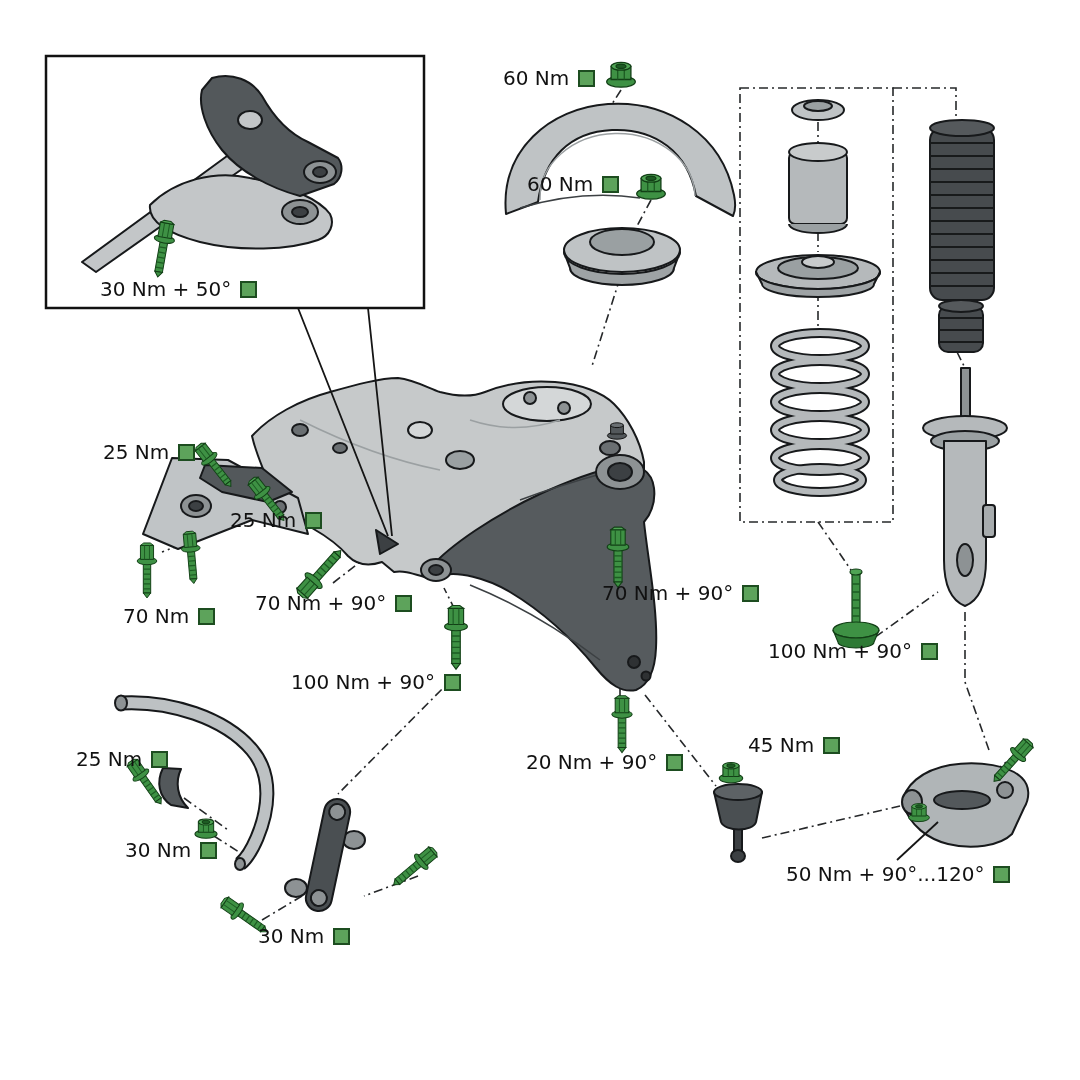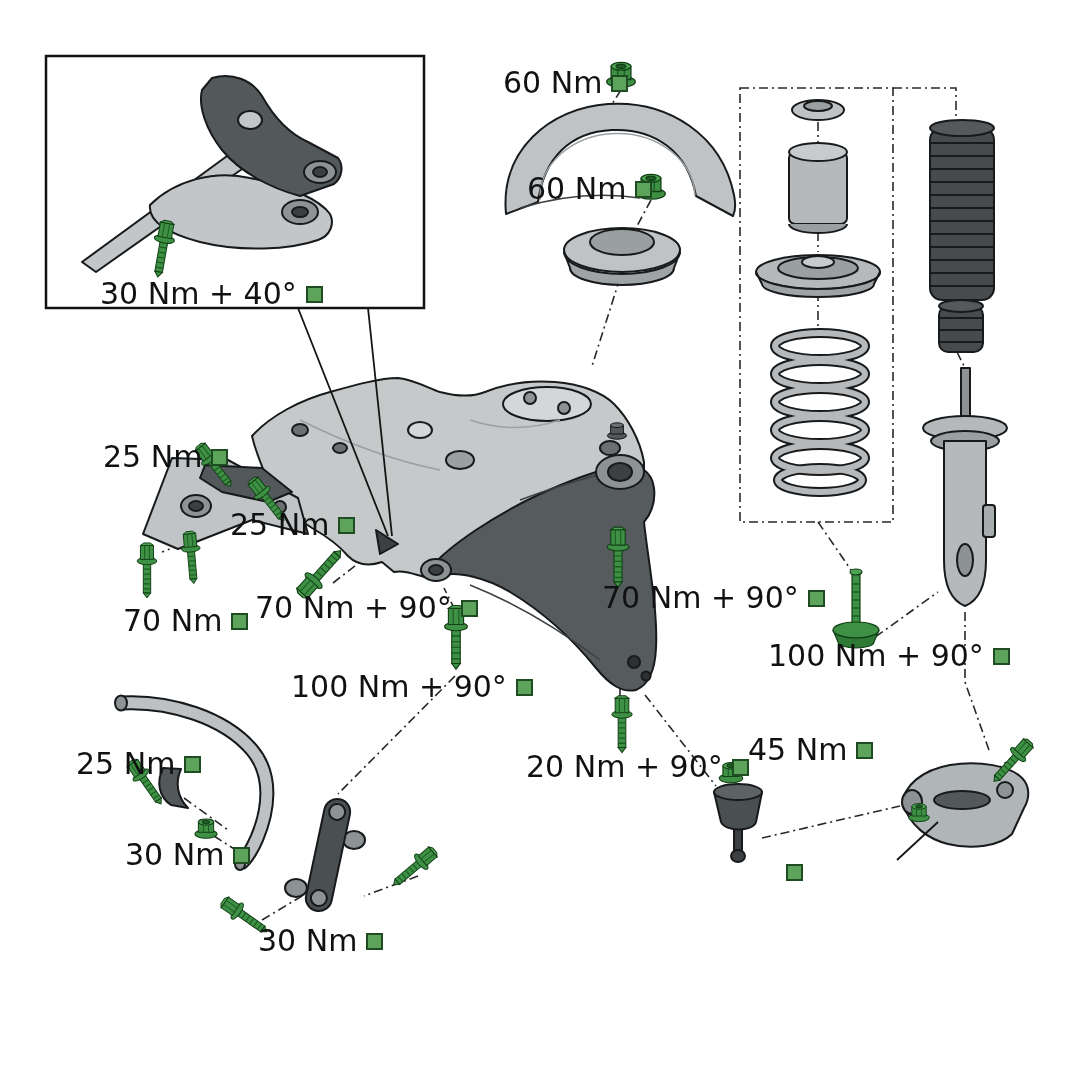--- a/index.html
+++ b/index.html
@@ -1,20 +1,20 @@
 <!DOCTYPE html>
 <html><head>
 <meta charset="utf-8">
 <style>
   html,body{margin:0;padding:0;background:#fff;}
   .canvas{position:relative;width:1080px;height:1080px;background:#fff;overflow:hidden;
           font-family:"DejaVu Sans","Liberation Sans",sans-serif;}
   .canvas svg{position:absolute;left:0;top:0;}
   .lbl{position:absolute;display:flex;align-items:center;gap:9px;
-       font-size:30px;color:#111;white-space:nowrap;line-height:1;}
+       font-size:20px;color:#111;white-space:nowrap;line-height:1;}
   .sq{width:17px;height:17px;background:#5da35b;border:2px solid #1d4d20;box-sizing:border-box;flex:0 0 auto;}
   
   .part{stroke:#17191b;stroke-width:2;stroke-linejoin:round;}
   .dd{stroke:#26282a;stroke-width:1.6;stroke-dasharray:9 4 2 4;fill:none;}
   .ld{stroke:#151515;stroke-width:1.8;fill:none;}
   .crease{stroke:#9ba0a2;stroke-width:1.5;fill:none;}
   .darkline{stroke:#3c4043;stroke-width:1.5;fill:none;}
 </style>
 </head>
 <body>
@@ -257,21 +257,21 @@
       <ellipse class="part" cx="300" cy="212" rx="18" ry="12" fill="#8d9294"></ellipse>
       <ellipse class="part" cx="300" cy="212" rx="8" ry="5" fill="#3c4043"></ellipse>
       <use href="#bolt" transform="translate(166,230) rotate(10) scale(0.85)"></use>
     </g>
   </g>
 
   <path class="ld" d="M897,860 L938,822"></path>
 </svg>
 
 <div class="lbl" style="left:100px;top:279px">
-  <span>30 Nm + 40°</span>
+  <span>30 Nm + 50°</span>
   <span class="sq"></span>
 </div>
 <div class="lbl" style="left:503px;top:68px">
   <span>60 Nm</span>
   <span class="sq"></span>
 </div>
 <div class="lbl" style="left:527px;top:174px">
   <span>60 Nm</span>
   <span class="sq"></span>
 </div>
@@ -317,17 +317,18 @@
 </div>
 <div class="lbl" style="left:125px;top:840px">
   <span>30 Nm</span>
   <span class="sq"></span>
 </div>
 <div class="lbl" style="left:258px;top:926px">
   <span>30 Nm</span>
   <span class="sq"></span>
 </div>
 <div class="lbl" style="left:786px;top:864px">
+  <span>50 Nm + 90°...120°</span>
   <span class="sq"></span>
 </div>
 
 
 </div>
 
 </body></html>

